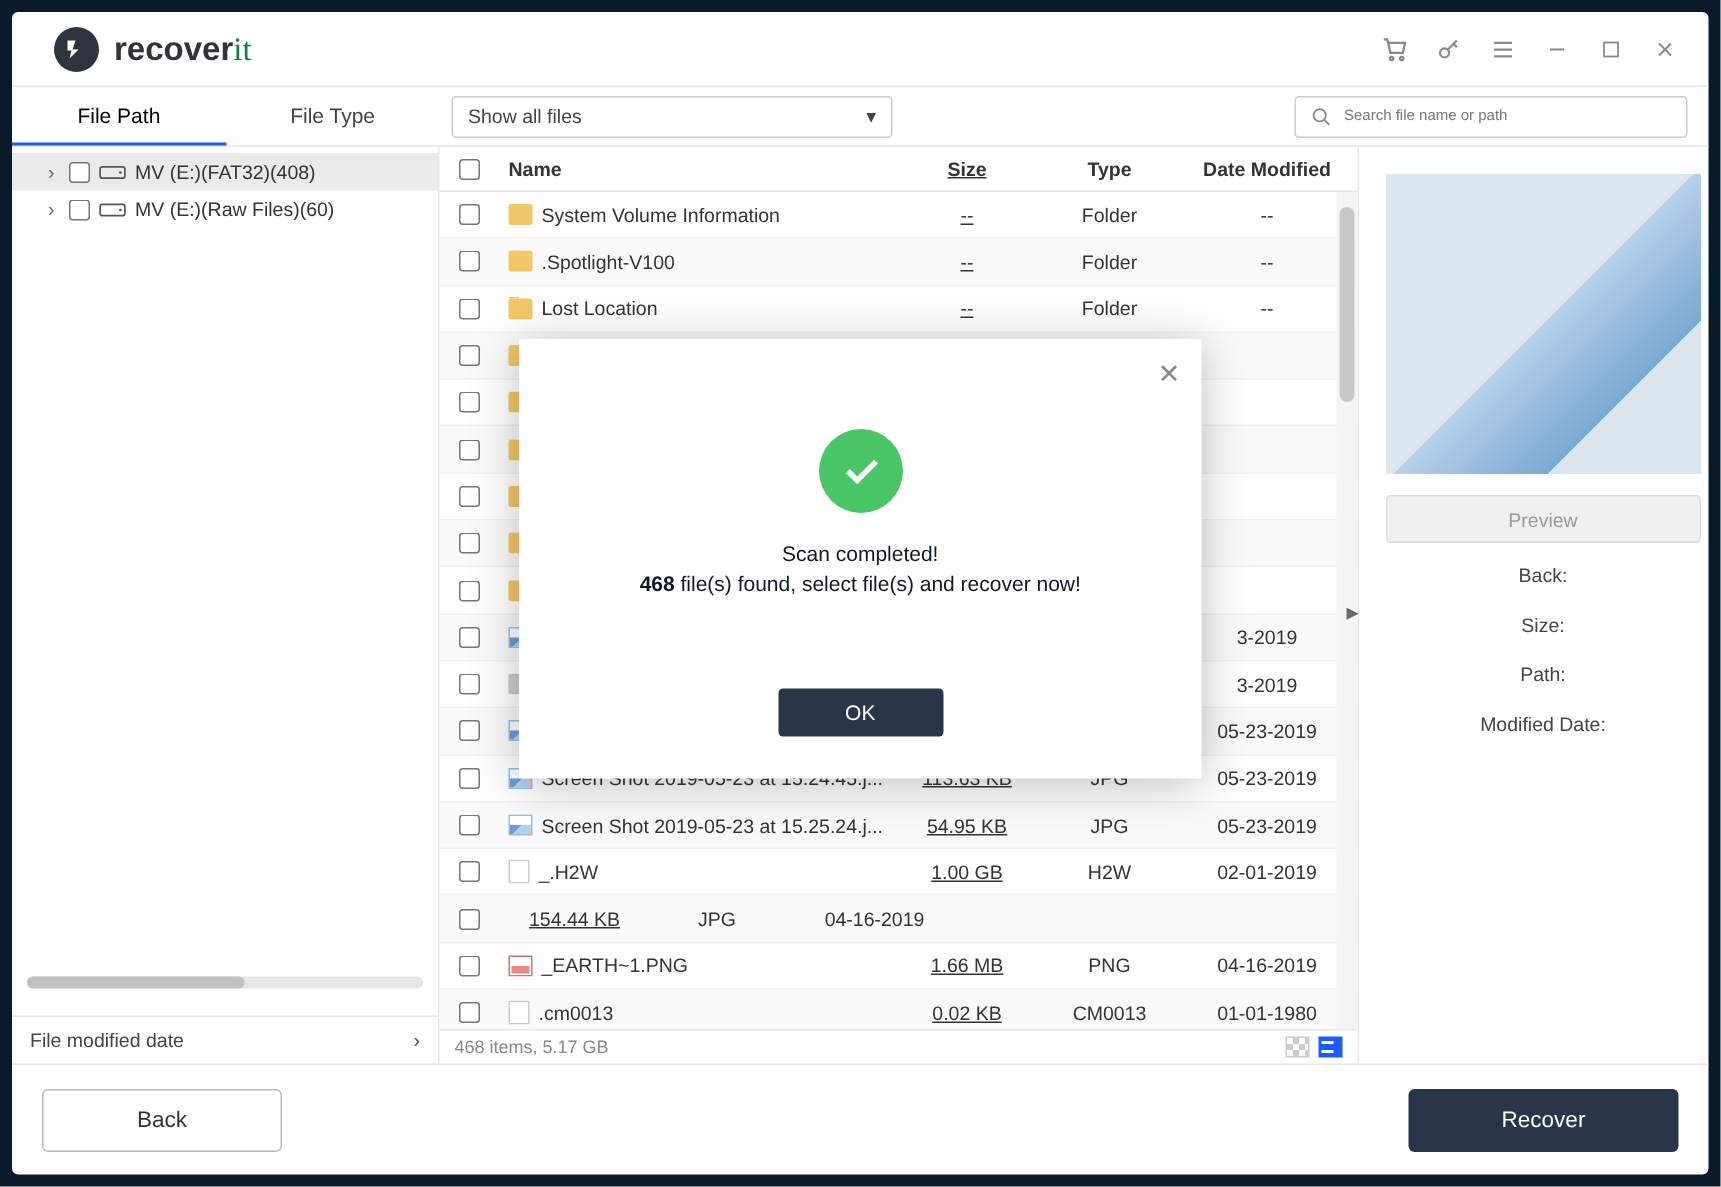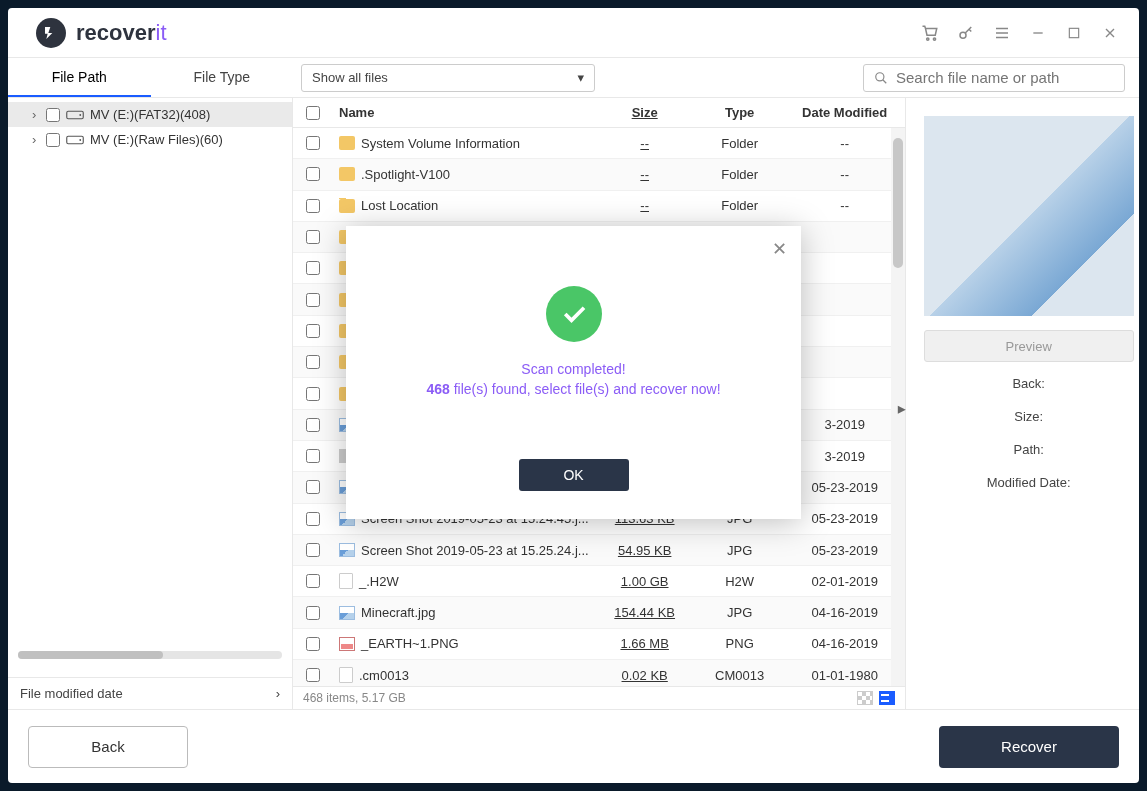--- a/index.html
+++ b/index.html
@@ -3,32 +3,32 @@
 <meta charset="utf-8">
 <style>
 * { margin: 0; padding: 0; box-sizing: border-box; font-family: "Segoe UI", Arial, sans-serif; }
 body { background: #0a1a2a; width: 1147px; height: 791px; overflow: hidden; }
 .window { background: #fff; width: 1131px; height: 775px; margin: 8px; border-radius: 4px; display: flex; flex-direction: column; position: relative; }
 .titlebar { height: 50px; display: flex; align-items: center; justify-content: space-between; padding: 0 20px 0 28px; border-bottom: 1px solid #e8e8e8; }
 .logo { display: flex; align-items: center; gap: 10px; }
 .logo-icon { width: 30px; height: 30px; background: #2e333e; border-radius: 50%; display: flex; align-items: center; justify-content: center; }
 .logo-icon svg { width: 16px; height: 16px; }
 .logo-text { font-size: 22px; font-weight: 600; color: #2e333e; }
-.logo-text .it { font-weight: 400; color: #8b5cf6; }
+.logo-text .it { font-weight: 400; color: #15803d; font-family: Liberation Serif, serif; }
 .titlebar-right { display: flex; align-items: center; gap: 18px; }
 .titlebar-right .ic { width: 18px; height: 18px; display: flex; align-items: center; justify-content: center; cursor: pointer; color: #888; }
 .cart-ic { color: #e86a4a; }
 .key-ic { color: #4aa8c9; }
 .toolbar { height: 40px; display: flex; align-items: center; border-bottom: 1px solid #e8e8e8; }
 .tabs { display: flex; width: 285px; }
 .tab { flex: 1; text-align: center; font-size: 14px; padding: 10px 0; color: #444; cursor: pointer; }
 .tab.active { color: #000000; border-bottom: 2px solid #1a5cff; }
 .filter-select { margin-left: 8px; width: 294px; height: 28px; border: 1px solid #ccc; border-radius: 3px; padding: 0 10px; font-size: 13px; color: #444; display: flex; align-items: center; justify-content: space-between; cursor: pointer; background:#fff; }
 .search-box { margin-left: auto; margin-right: 14px; width: 262px; height: 28px; border: 1px solid #ccc; border-radius: 3px; display: flex; align-items: center; padding: 0 10px; gap: 8px; }
-.search-box input { border: none; outline: none; font-size: 15px; flex: 1; color: #444; }
+.search-box input { border: none; outline: none; font-size: 10px; flex: 1; color: #444; }
 .main { flex: 1; display: flex; overflow: hidden; }
 .sidebar { width: 285px; border-right: 1px solid #e8e8e8; display: flex; flex-direction: column; position:relative; }
 .tree { flex: 1; padding: 4px 0; }
 .tree-item { display: flex; align-items: center; gap: 6px; padding: 5px 10px 5px 24px; font-size: 13px; color: #333; cursor: pointer; }
 .tree-item .chev { width: 8px; color: #666; }
 .tree-item.active { background: #eaeaea; }
 .drive-ic { width: 18px; height: 12px; }
 .side-scroll { position:absolute; bottom:50px; left:10px; right:10px; height:8px; background:#e5e5e5; border-radius:4px; }
 .side-scroll-thumb { width:55%; height:100%; background:#c0c0c0; border-radius:4px; }
 .sidebar-bottom { border-top: 1px solid #e8e8e8; padding: 8px 12px; display: flex; align-items: center; justify-content: space-between; font-size: 13px; color: #444; }
@@ -68,21 +68,21 @@
 .meta-list > div { text-align:center; }
 .expand-handle { position:absolute; left:-8px; top:300px; width:8px; height:20px; display:flex; align-items:center; justify-content:center; color:#666; cursor:pointer;}
 .footer { height: 74px; border-top:1px solid #e8e8e8; display:flex; align-items:center; justify-content:space-between; padding:0 20px; }
 .btn { height:42px; border-radius:4px; font-size:15px; cursor:pointer; display:flex; align-items:center; justify-content:center; }
 .btn-back { width:160px; background:#fff; border:1px solid #bbb; color:#333; }
 .btn-recover { width:180px; background:#2a3548; color:#fff; border:none; }
 .modal-overlay { position:absolute; inset:0; display:flex; align-items:flex-start; justify-content:center; pointer-events:none; }
 .modal { margin-top:218px; width:455px; background:#fff; box-shadow:0 4px 30px rgba(0,0,0,.25); padding:18px 20px 28px; text-align:center; pointer-events:auto; position:relative; }
 .modal-close { position:absolute; top:12px; right:14px; cursor:pointer; color:#888; font-size:18px; }
 .check-circle { width:56px; height:56px; background:#4ac667; border-radius:50%; margin:42px auto 18px; display:flex; align-items:center; justify-content:center; }
-.modal-msg { font-size:14px; color:#8b5cf6; line-height:1.4; margin-bottom:60px; }
+.modal-msg { font-size:14px; color:#0f172a; line-height:1.4; margin-bottom:60px; }
 .modal-ok { width:110px; height:32px; background:#2a3548; color:#fff; border:none; border-radius:3px; font-size:14px; cursor:pointer; }
 input[type=checkbox]{ width:14px; height:14px; cursor:pointer; }
 </style>
 </head>
 <body>
 
 <div class="window">
   <div class="titlebar">
     <div class="logo">
       <div class="logo-icon">
@@ -367,24 +367,20 @@
                 <span>_.H2W</span>
               </div>
     <div class="col-size">1.00  GB</div>
     <div class="col-type">H2W</div>
     <div class="col-date">02-01-2019</div>
             </div>
             <div class="fl-row">
               <div class="col-chk">
                 <input type="checkbox" style="">
               </div>
-    <div class="col-name">
-                <span class="img-ic"></span>
-                <span>Minecraft.jpg</span>
-              </div>
     <div class="col-size">154.44  KB</div>
     <div class="col-type">JPG</div>
     <div class="col-date">04-16-2019</div>
             </div>
             <div class="fl-row">
               <div class="col-chk">
                 <input type="checkbox" style="">
               </div>
     <div class="col-name">
                 <span class="png-ic"></span>

